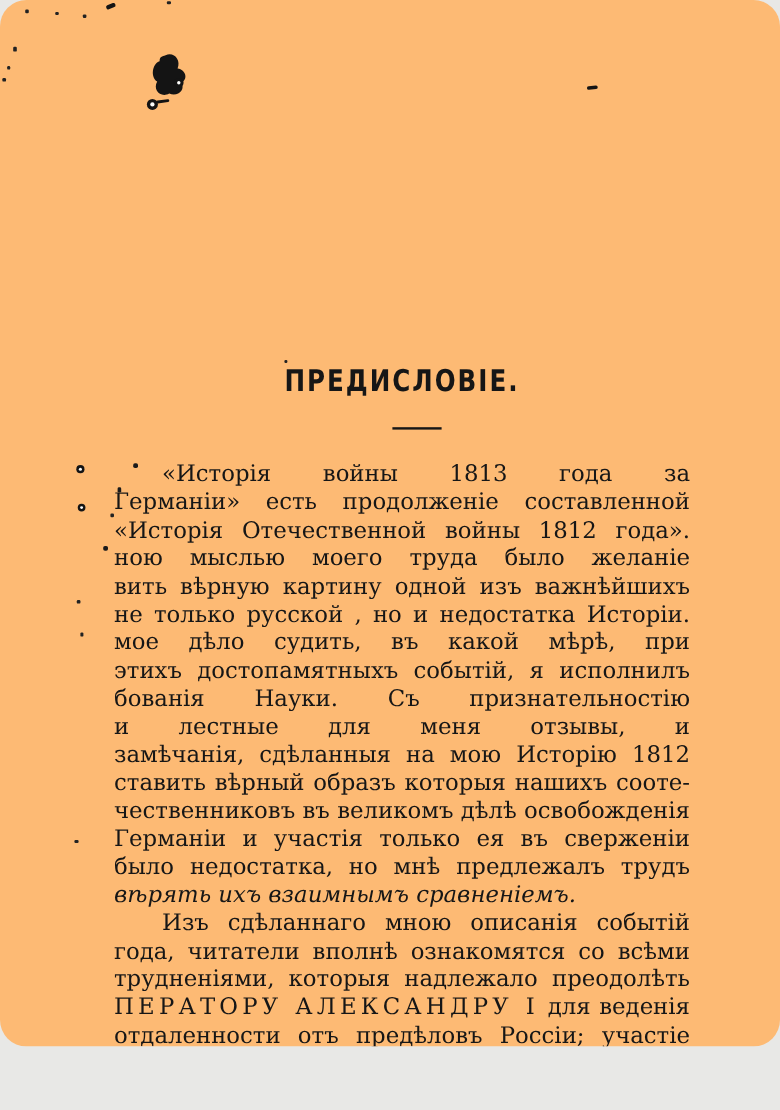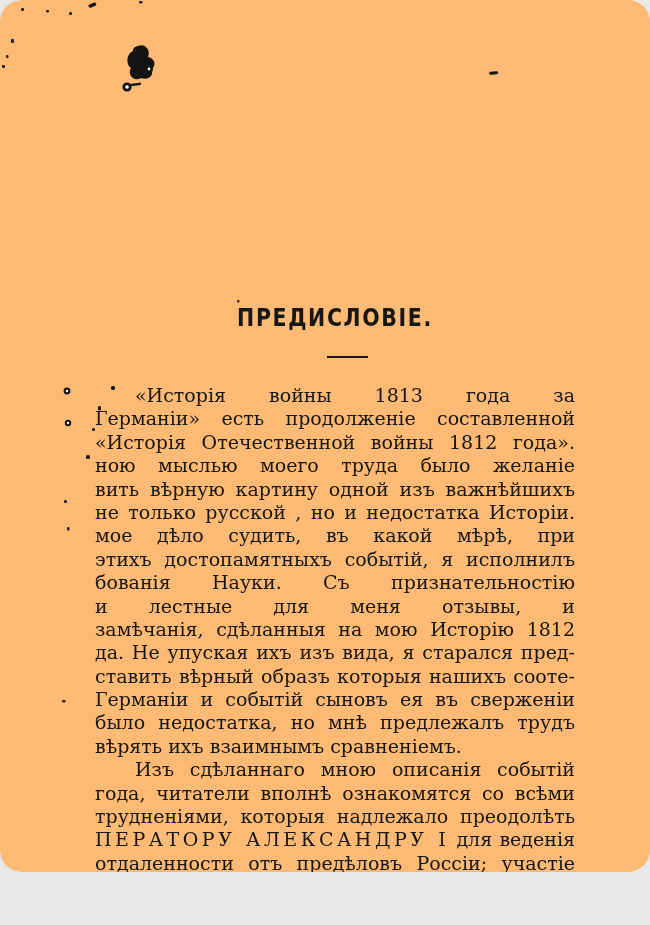--- a/index.html
+++ b/index.html
@@ -50,20 +50,21 @@
     height: 23.4px;
     overflow: hidden;
     white-space: normal;
   }
   .indent { text-indent: 40px; }
   .plainline {
     text-align: right;
     text-align-last: left;
     height: 23.4px;
     overflow: hidden;
+    font-style: italic;
   }
   .caps {
     font-size: 19px;
     letter-spacing: 3.5px;
   }
   .artifacts {
     position: absolute;
     top: 0; left: 0;
     width: 650px; height: 925px;
     pointer-events: none;
@@ -121,23 +122,23 @@
     <div class="jline">Германіи» есть продолженіе составленной мною</div>
     <div class="jline">«Исторія Отечественной войны 1812 года». Основ-</div>
     <div class="jline">ною мыслью моего труда было желаніе предста-</div>
     <div class="jline">вить вѣрную картину одной изъ важнѣйшихъ эпохъ</div>
     <div class="jline">не только русской , но и недостатка Исторіи. Не</div>
     <div class="jline">мое дѣло судить, въ какой мѣрѣ, при изложеніи</div>
     <div class="jline">этихъ достопамятныхъ событій, я исполнилъ тре-</div>
     <div class="jline">бованія Науки. Съ признательностію вспоминаю</div>
     <div class="jline">и лестные для меня отзывы, и благонамѣренныя</div>
     <div class="jline">замѣчанія, сдѣланныя на мою Исторію 1812 го-</div>
-    <div class="jline">да. Не упуская ихъ изъ вида, я старался пред-</div>
     <div class="jline">ставить вѣрный образъ которыя нашихъ сооте-</div>
-    <div class="jline">Германіи и событій сыновъ ея въ сверженіи</div>
+    <div class="jline">чественниковъ въ великомъ дѣлѣ освобожденія</div>
+    <div class="jline">Германіи и участія только ея въ сверженіи</div>
     <div class="jline">было недостатка, но мнѣ предлежалъ трудъ по-</div>
     <div class="plainline">вѣрять ихъ взаимнымъ сравненіемъ.</div>
 
     <div class="jline indent">Изъ сдѣланнаго мною описанія событій 1813</div>
     <div class="jline">года, читатели вполнѣ ознакомятся со всѣми за-</div>
     <div class="jline">трудненіями, которыя надлежало преодолѣть Им-</div>
     <div class="jline"><span class="caps">ПЕРАТОРУ АЛЕКСАНДРУ I</span> <span>для веденія войны въ</span></div>
     <div class="jline">отдаленности отъ предѣловъ Россіи; участіе при-</div>
 
   </div>

